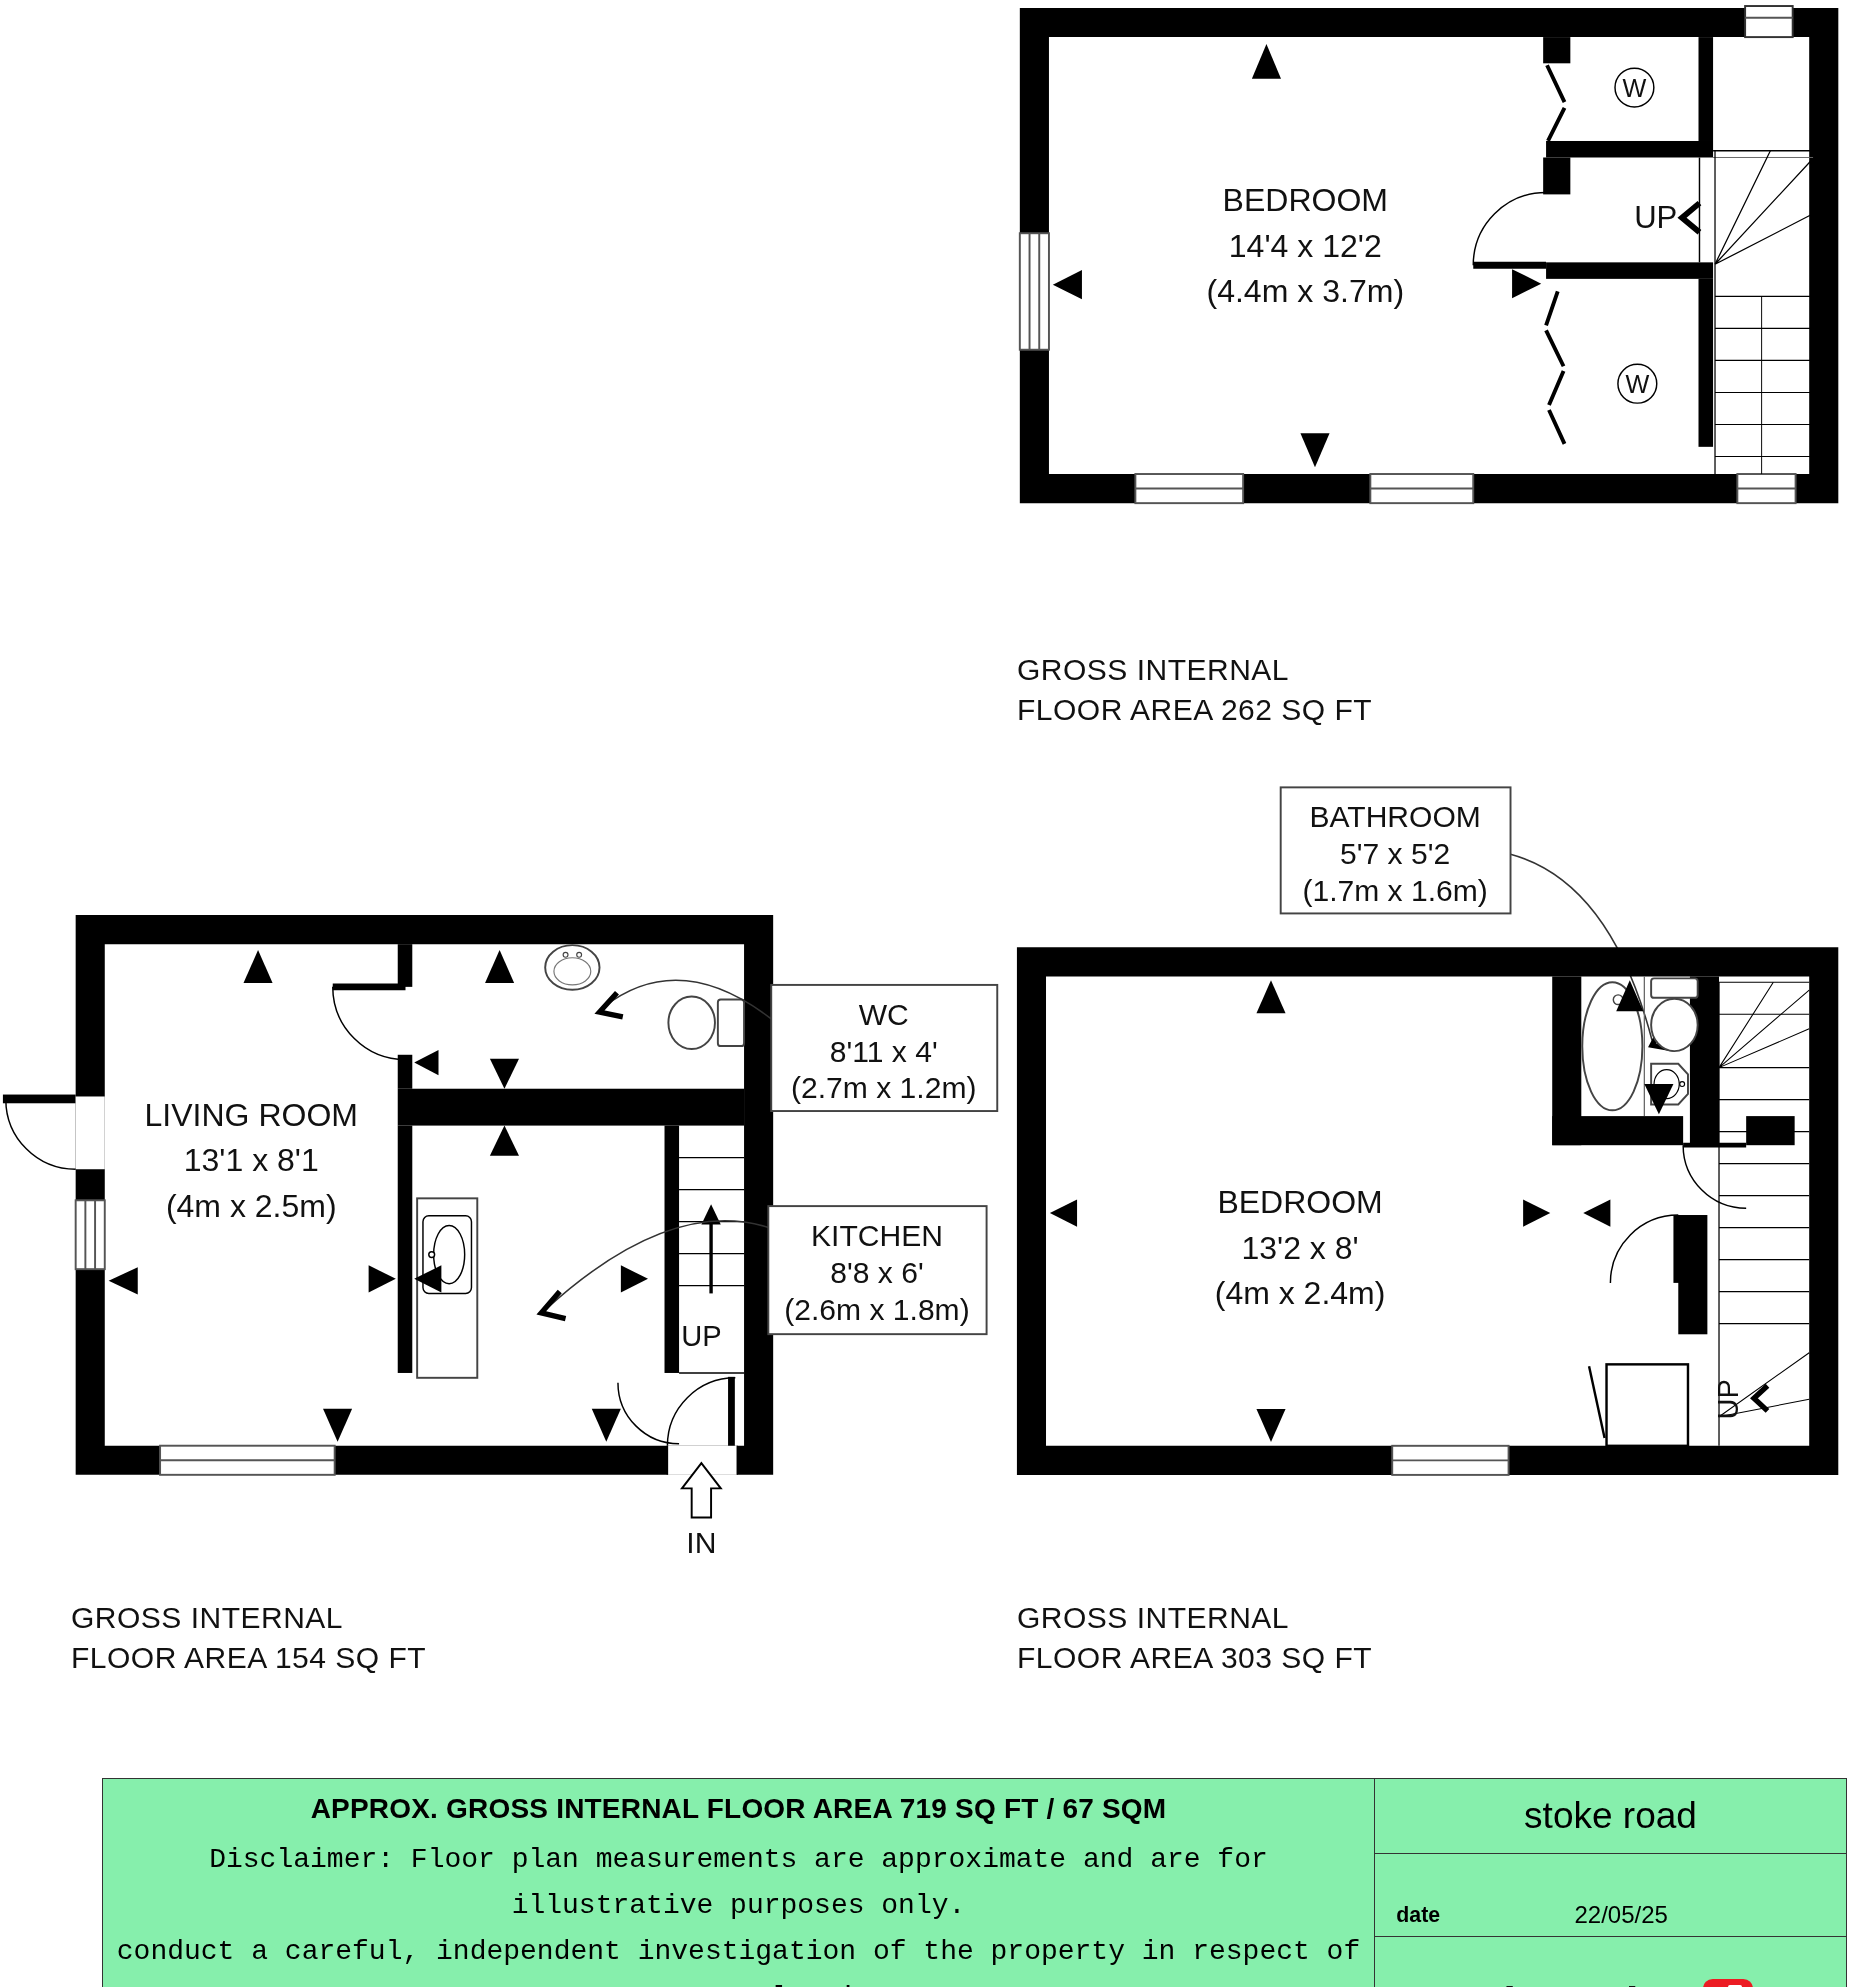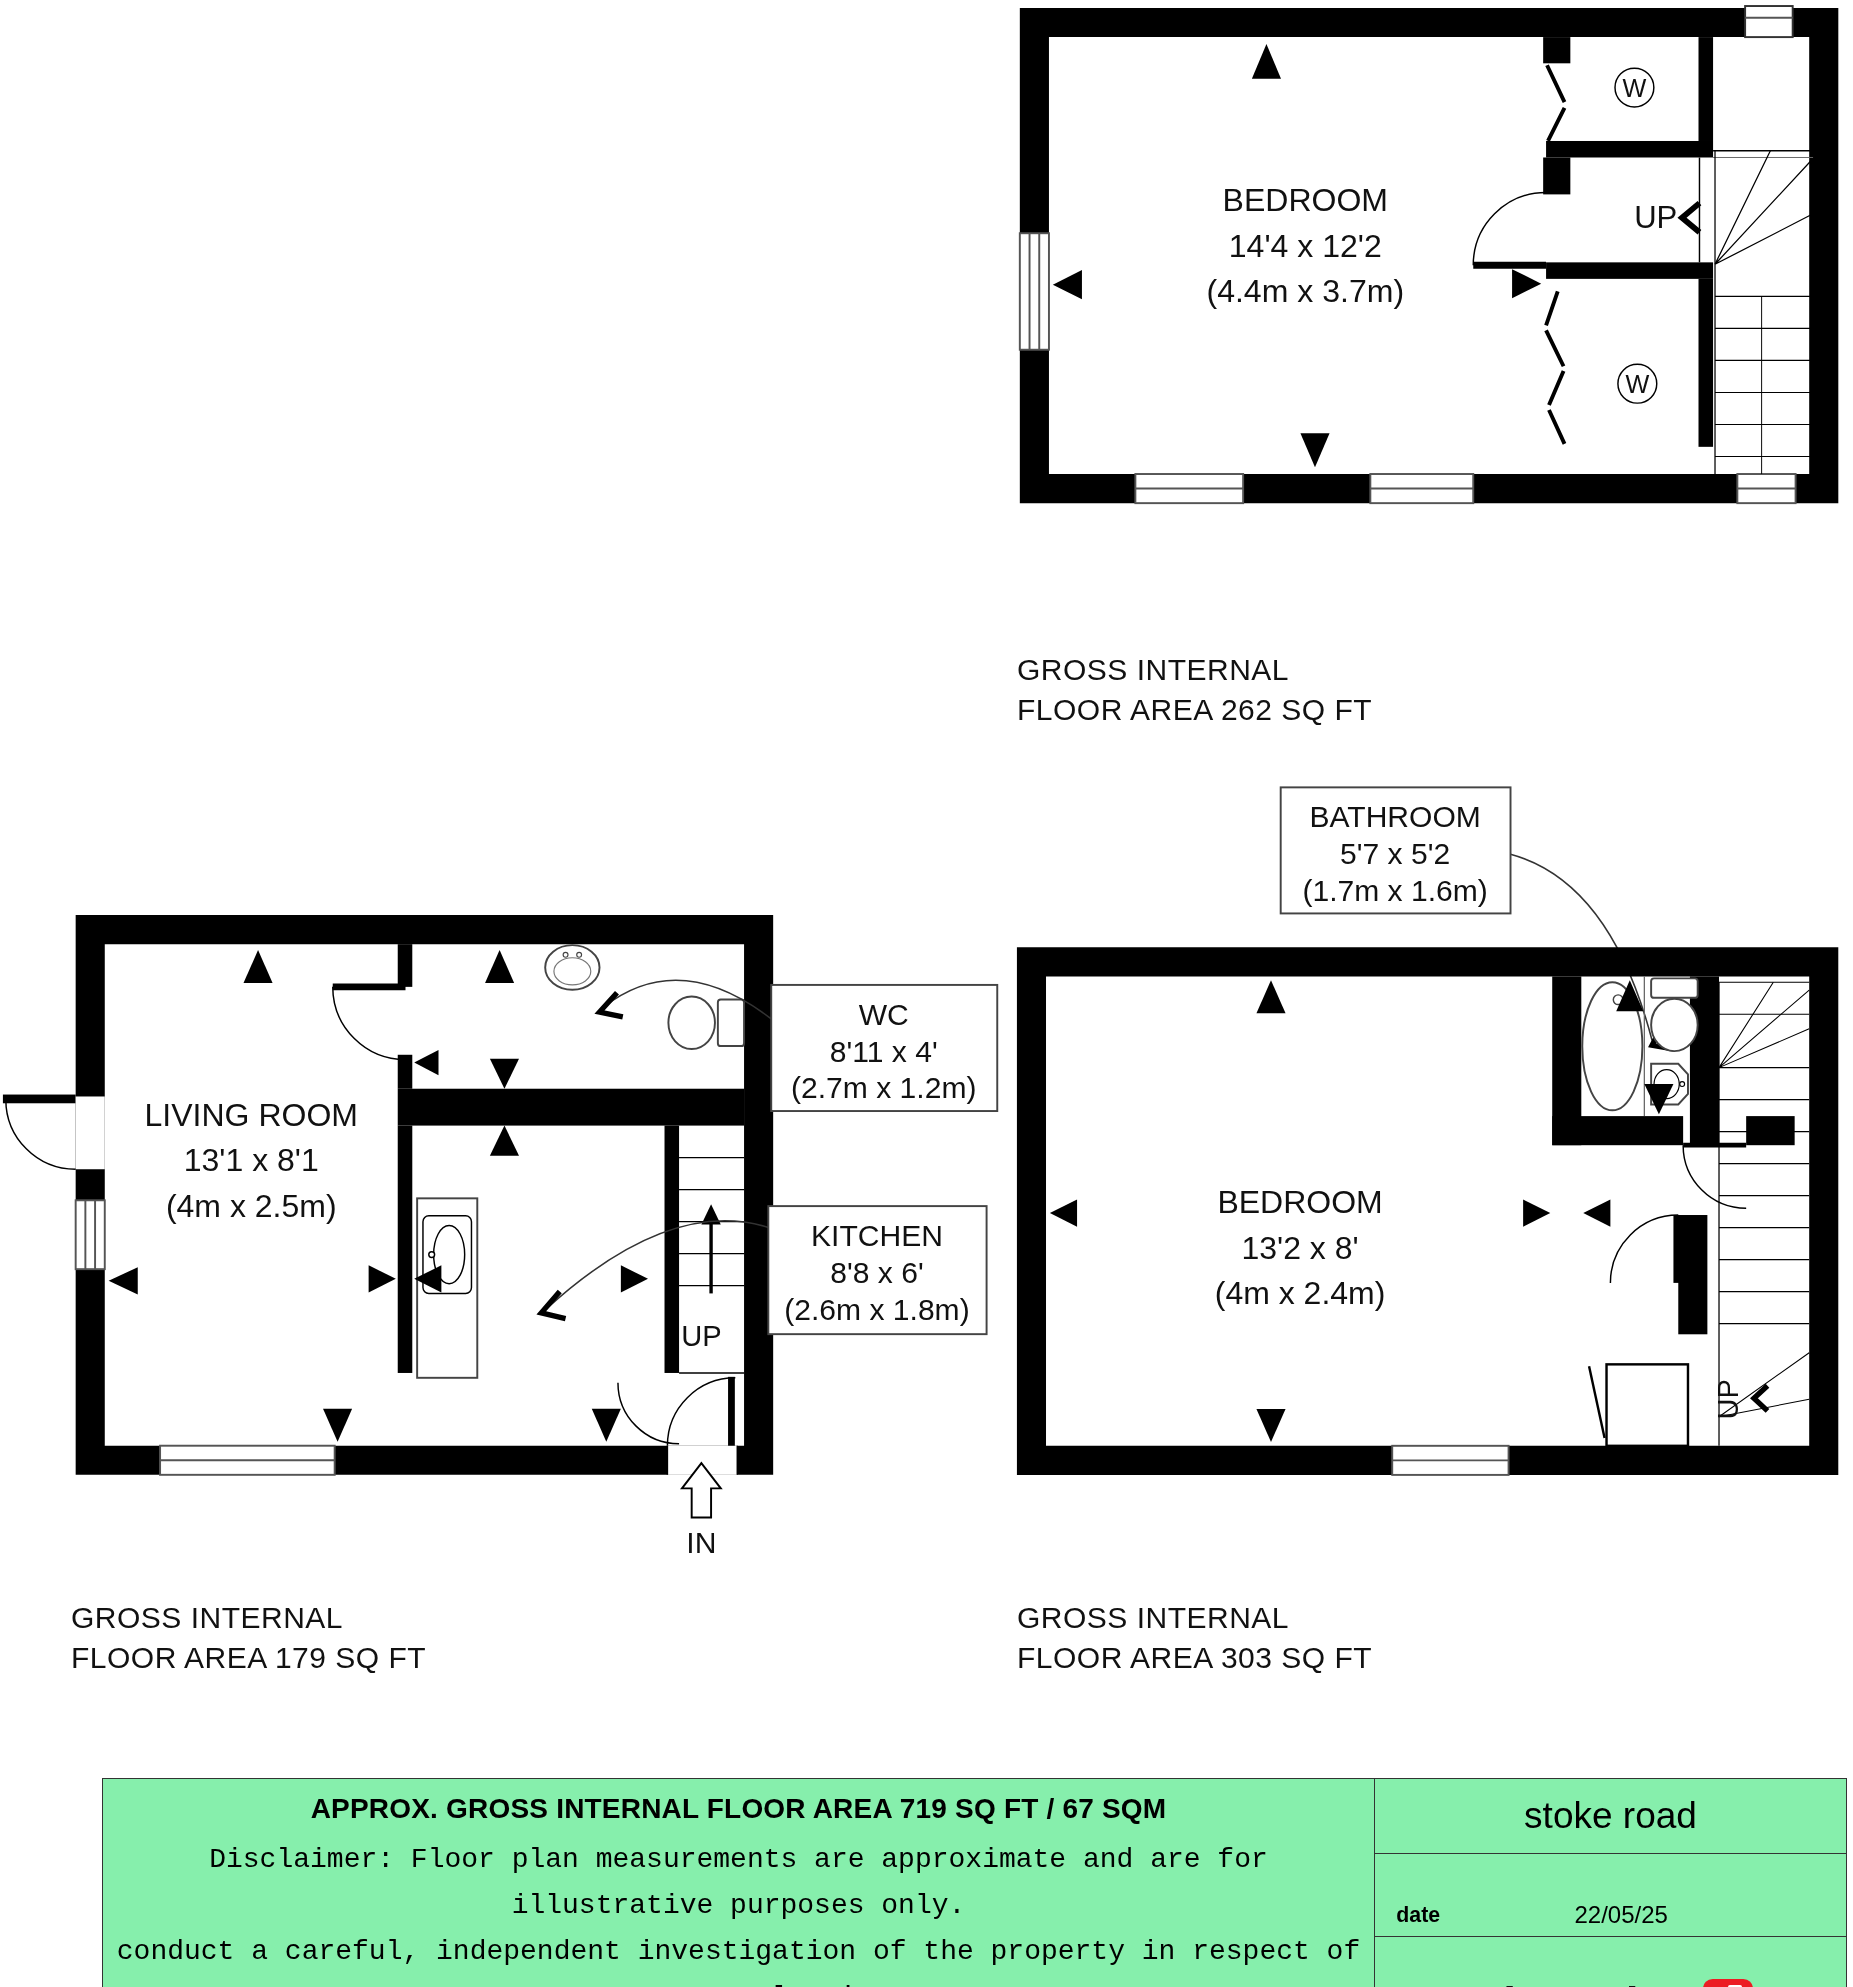--- a/index.html
+++ b/index.html
@@ -203,21 +203,21 @@
       </g>
     </g>
     <g>
       <polygon points="723,573 743,599 733,599 733,629 713,629 713,599 703,599" fill="#fff" stroke="#000" stroke-width="2"></polygon>
       <text x="723" y="666" font-size="31" text-anchor="middle">IN</text>
     </g>
   </svg>
 
   <div class="abs area-label" style="left:71px;top:1572px">
     <div>GROSS INTERNAL</div>
-    <div>FLOOR AREA 179 SQ FT</div>
+    <div>FLOOR AREA 154 SQ FT</div>
   </div>
 
   <svg class="abs" style="left:1009px;top:767px" width="844" height="737" viewBox="0 0 870 760">
     <g>
       <path d="M517,90 Q620,118 663,282" fill="none" stroke="#333" stroke-width="1.6"></path>
       <polyline points="676,262 663,287 686,291" fill="none" stroke="#000" stroke-width="5.5"></polyline>
       <rect x="280" y="21" width="237" height="130" fill="#fff" stroke="#444" stroke-width="2"></rect>
       <g text-anchor="middle" font-size="31">
         <text x="398" y="62">BATHROOM</text>
         <text x="398" y="100">5'7 x 5'2</text>

